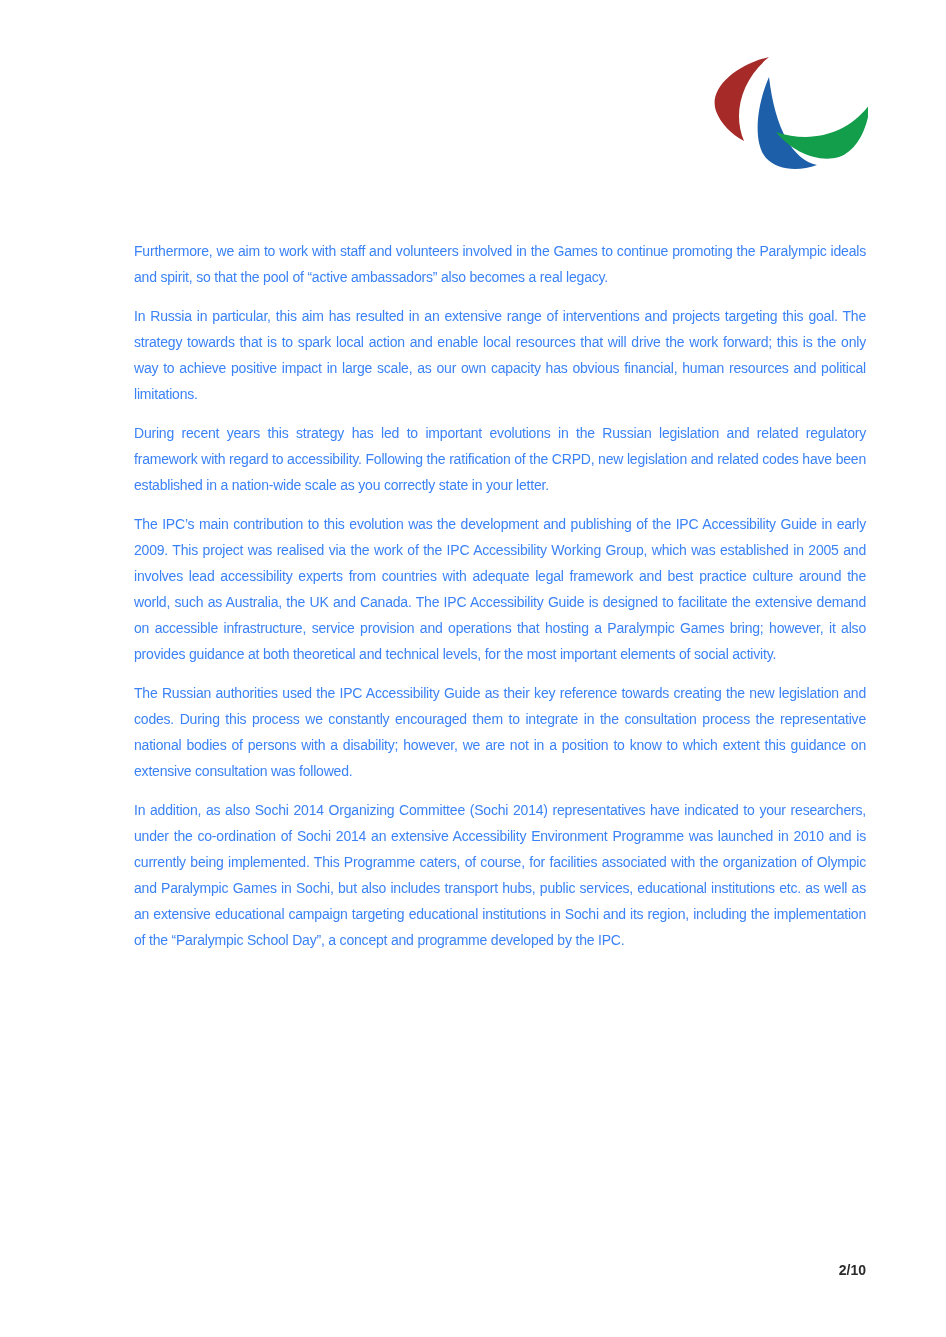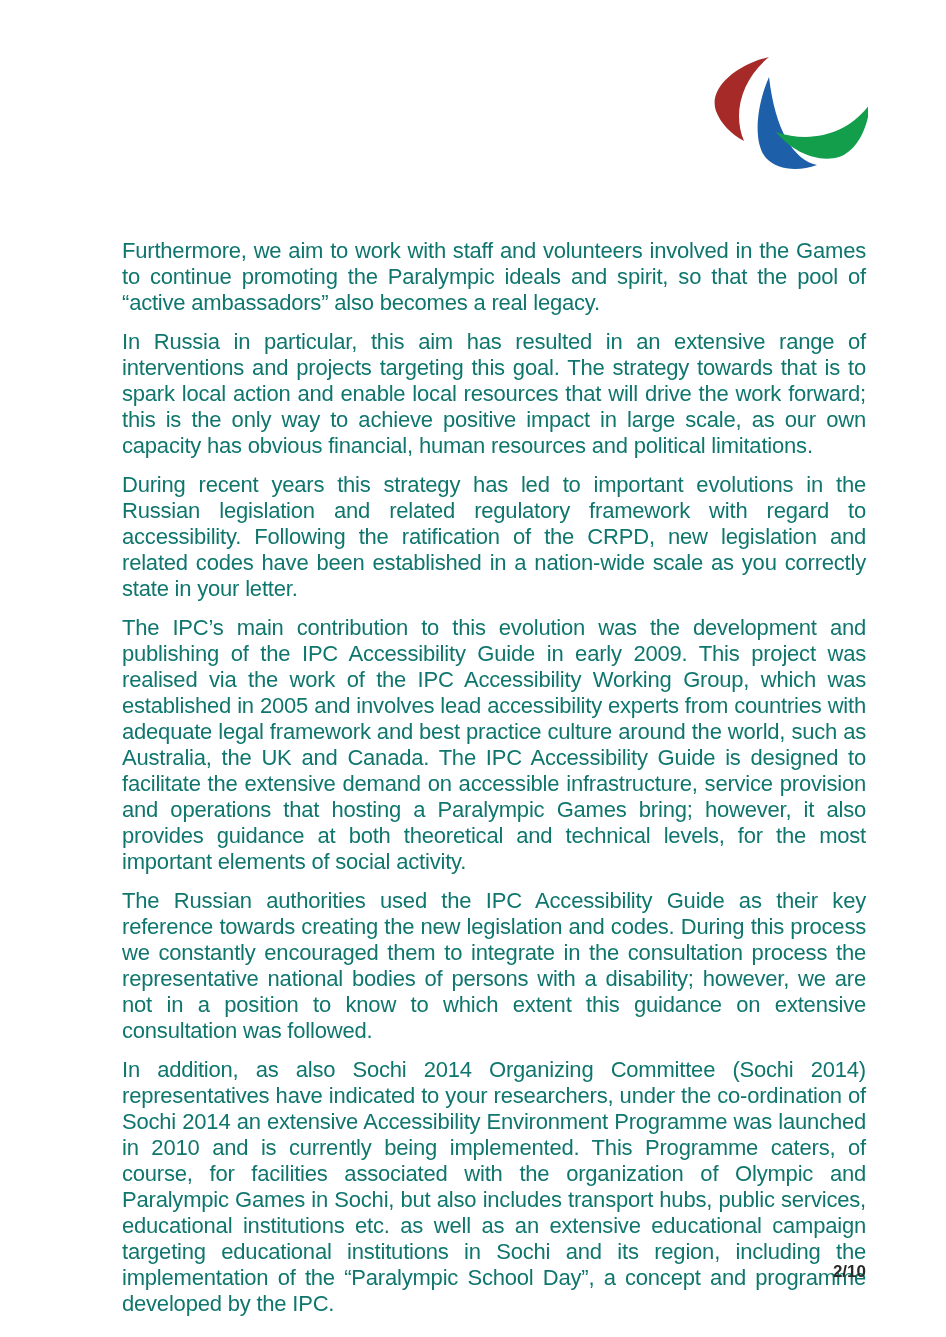--- a/index.html
+++ b/index.html
@@ -23,34 +23,34 @@
     width: 170px;
     height: 120px;
   }
   .content {
     position: absolute;
     top: 238px;
     left: 118px;
     width: 748px;
   }
   .para {
-    margin: 0 0 13px 4px;
-    font-size: 22px;
+    margin: 0 0 13px 16px;
+    font-size: 14px;
     line-height: 26px;
     letter-spacing: -0.2px;
-    color: #0f766e;
+    color: #3b82f6;
     text-align: justify;
   }
   .footer {
     position: absolute;
     top: 1262px;
     left: 118px;
     width: 748px;
     text-align: right;
-    font-size: 17px;
+    font-size: 14px;
     font-weight: 600;
     color: #2a2a2a;
   }
 </style>
 </head>
 <body>
 
 <div class="page">
 
   <svg class="logo" viewBox="0 0 170 120" xmlns="http://www.w3.org/2000/svg" aria-hidden="true">

